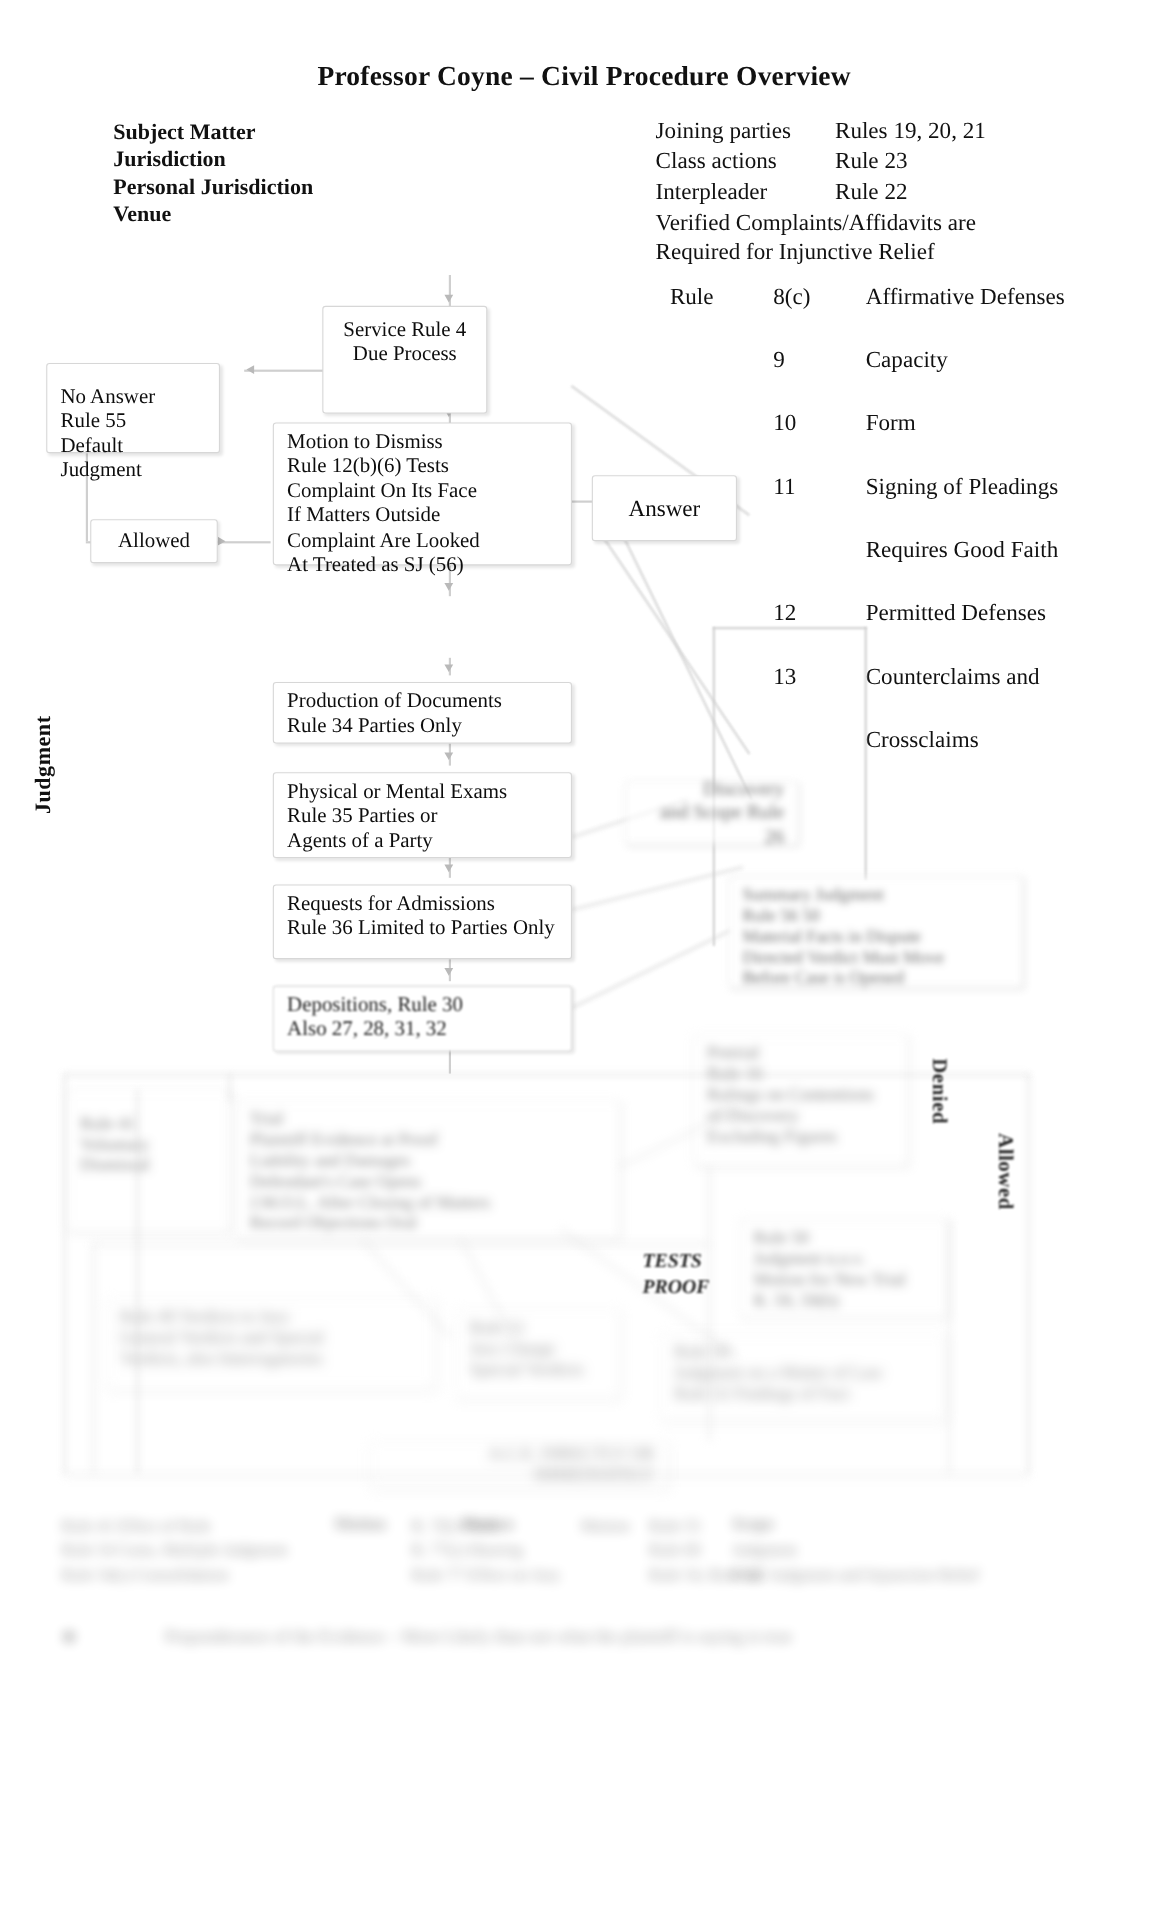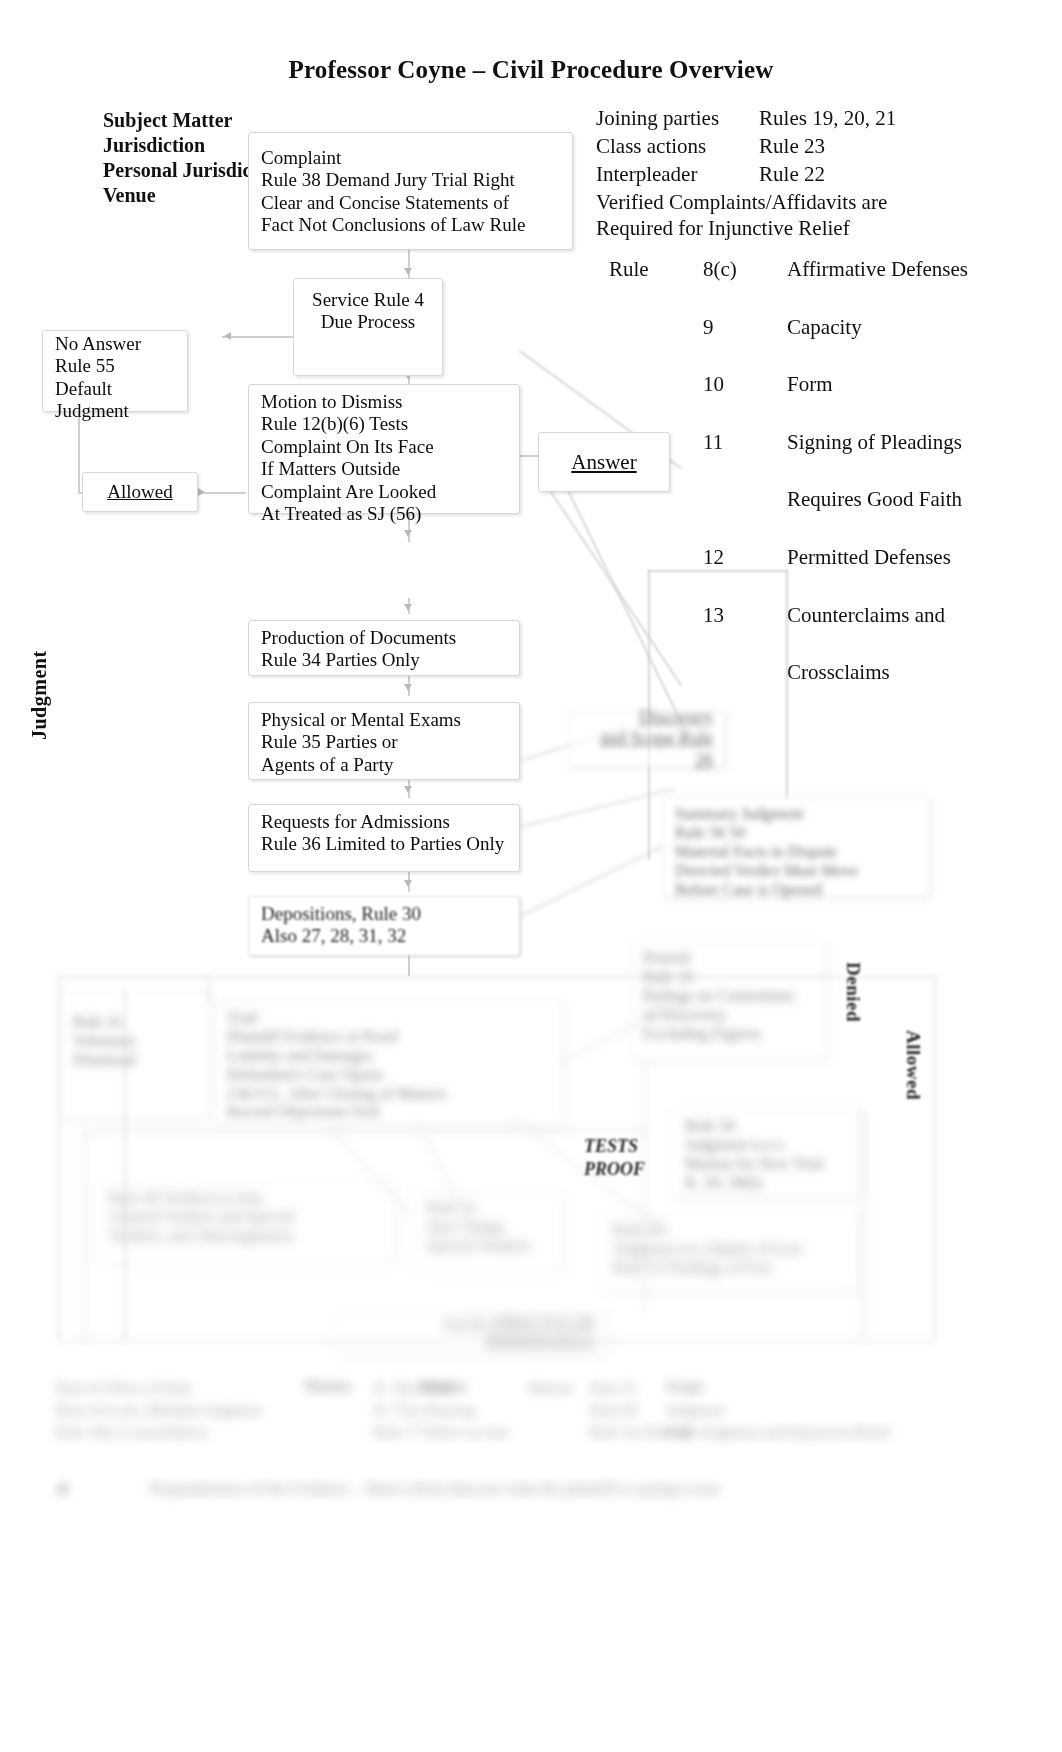--- a/index.html
+++ b/index.html
@@ -30,21 +30,21 @@
     border:1px solid #d7d7d7;
     border-radius:3px;
     box-shadow:2px 2px 3px rgba(0,0,0,.10);
     box-sizing:border-box;
     padding:8px 12px;
     font-size:19px;
     line-height:1.18;
     color:#0d0d0d;
     white-space:pre-line;
   }
-  .node.center{display:flex;align-items:center;justify-content:center;text-align:right;text-decoration:underline;}
+  .node.center{display:flex;align-items:center;justify-content:center;text-align:right;}
 
   
   .txt{position:absolute;white-space:pre-line;}
   .bold{font-weight:bold;}
 
   
   .ln{position:absolute;background:#cfcfcf;}
   .ln.v{width:2px;}
   .ln.h{height:2px;}
   .arrow{position:absolute;width:0;height:0;}
@@ -172,29 +172,25 @@
   <div class="diag b1" style="left:568px;top:488px;width:265px;transform:rotate(64deg);"></div>
   <div class="diag b1" style="left:520px;top:350px;width:200px;transform:rotate(36deg);"></div>
   <div class="diag b2" style="left:520px;top:826px;width:160px;transform:rotate(-14deg);"></div>
   <div class="diag b2" style="left:520px;top:915px;width:160px;transform:rotate(-26deg);"></div>
   <div class="diag b2" style="left:520px;top:760px;width:110px;transform:rotate(-18deg);"></div>
 
   <div class="ln v b1" style="left:648px;top:570px;height:290px;"></div>
   <div class="ln h b1" style="left:648px;top:570px;width:140px;"></div>
   <div class="ln v b1" style="left:786px;top:570px;height:230px;"></div>
 
-  <div class="node" style="left:248px;top:132px;width:325px;height:118px;padding-top:14px;">Complaint
-Rule 38 Demand Jury Trial Right
-Clear and Concise Statements of
-Fact Not Conclusions of Law Rule</div>
 
   <div class="node" style="left:293px;top:278px;width:150px;height:98px;padding-top:10px;text-align:center;">Service Rule 4
 Due Process</div>
 
-  <div class="node" style="left:42px;top:330px;width:146px;height:82px;padding-top:2px;">No Answer
+  <div class="node" style="left:42px;top:330px;width:158px;height:82px;padding-top:19px;">No Answer
 Rule 55
 Default Judgment</div>
 
   <div class="node center" style="left:82px;top:472px;width:116px;height:40px;">Allowed</div>
 
   <div class="node" style="left:248px;top:384px;width:272px;height:130px;padding-top:6px;">Motion to Dismiss
 Rule 12(b)(6) Tests
 Complaint On Its Face
 If Matters Outside
 Complaint Are Looked

